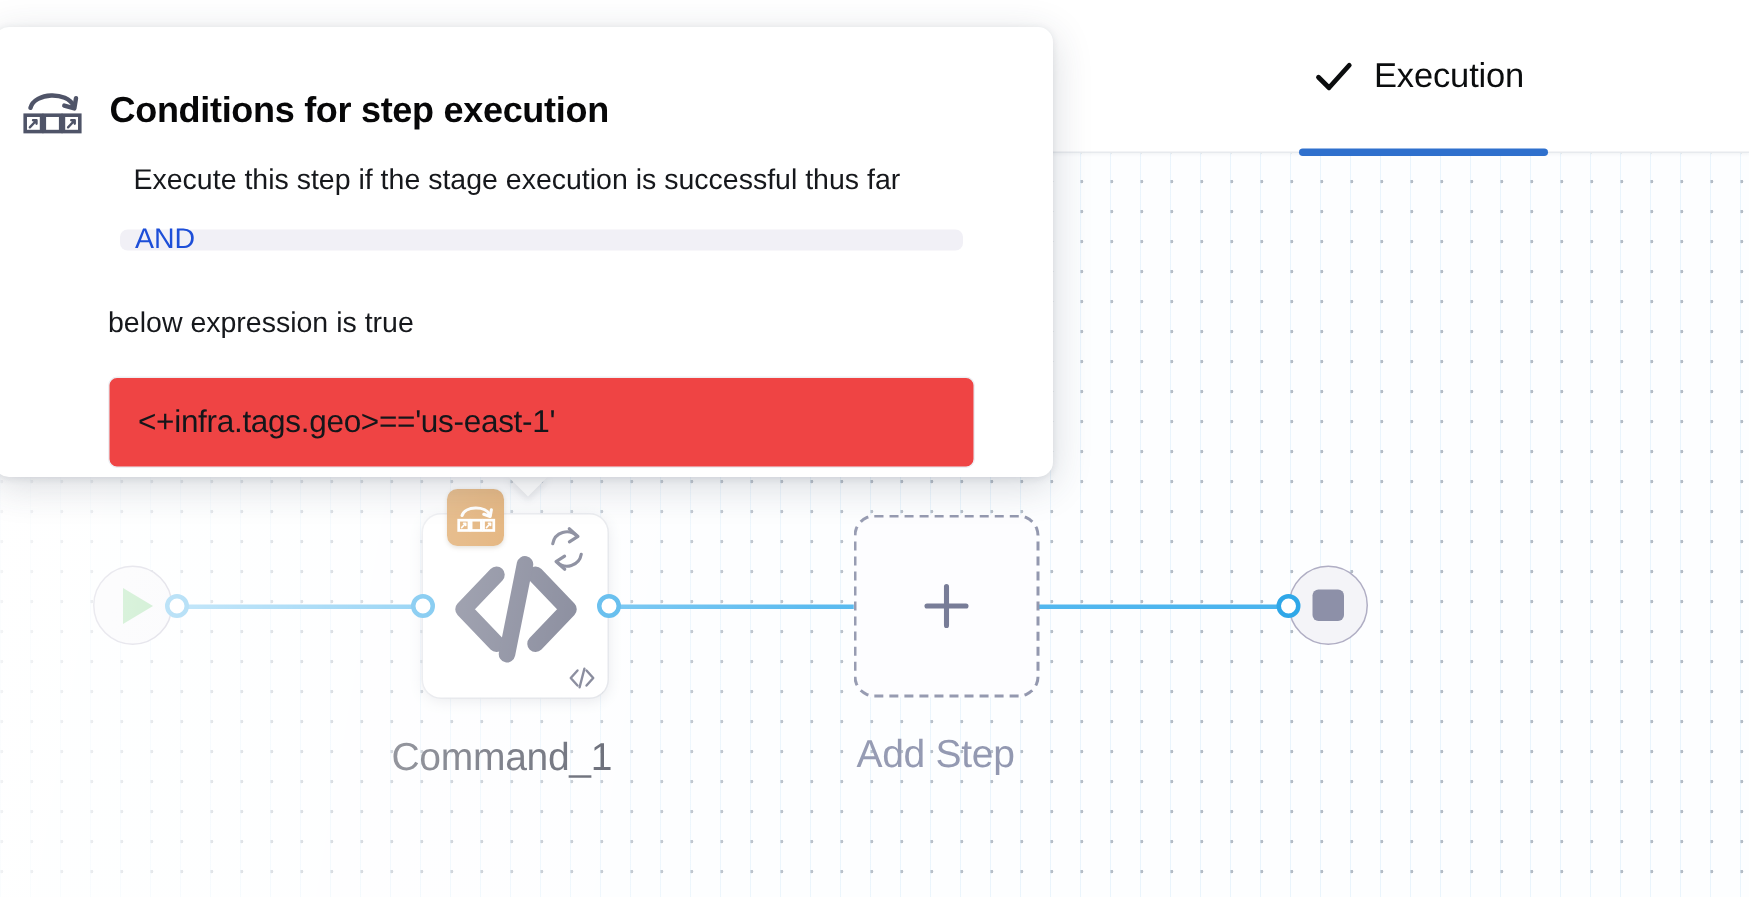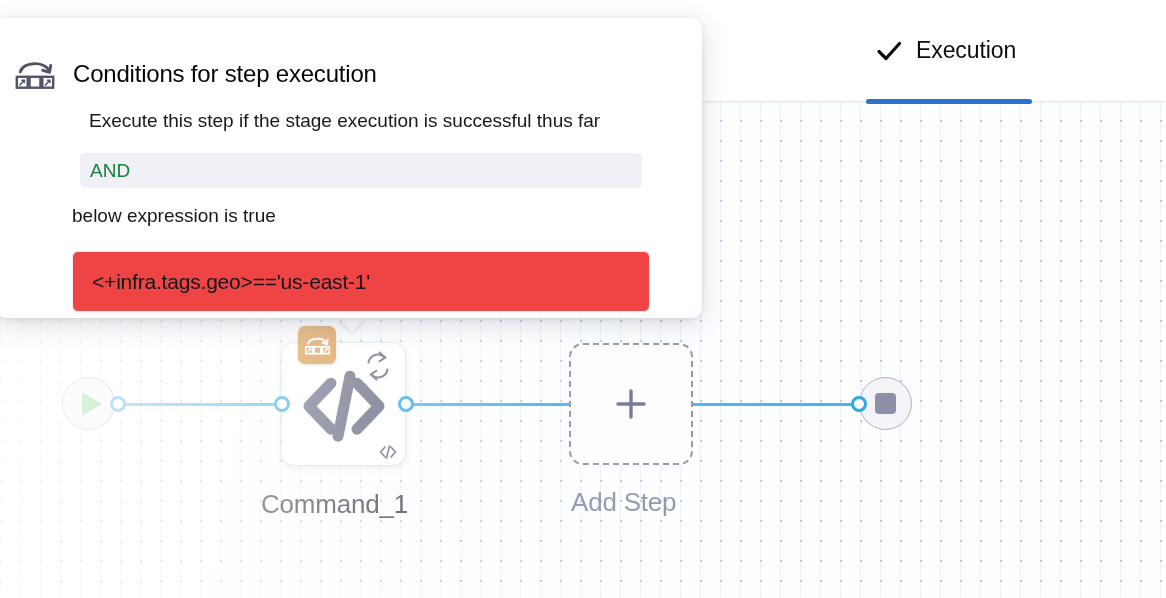--- a/index.html
+++ b/index.html
@@ -195,41 +195,42 @@
     left: 18px; top: 37px;
     width: 42px; height: 38px;
   }
   #popup-title {
     position: absolute;
     left: 77px; top: 42px;
     font-size: 24px;
     color: #070708;
     letter-spacing: -0.2px;
     white-space: nowrap;
+    font-weight: bold;
   }
   #popup-desc {
     position: absolute;
     left: 76px; top: 92px;
     font-size: 19px;
     color: #16181c;
     white-space: nowrap;
     margin-left: 17px;
   }
   #and-chip {
     position: absolute;
     left: 84px; top: 135px;
-    width: 562px; height: 35px;
+    width: 562px; height: 14px;
     background: #f1f0f6;
     border-radius: 5px;
     display: flex;
     align-items: center;
     padding-left: 10px;
     box-sizing: border-box;
     font-size: 19px;
-    color: #15803d;
+    color: #1d4ed8;
   }
   #popup-sub {
     position: absolute;
     left: 76px; top: 187px;
     font-size: 19px;
     color: #16181c;
     white-space: nowrap;
   }
   #expr-box {
     position: absolute;

